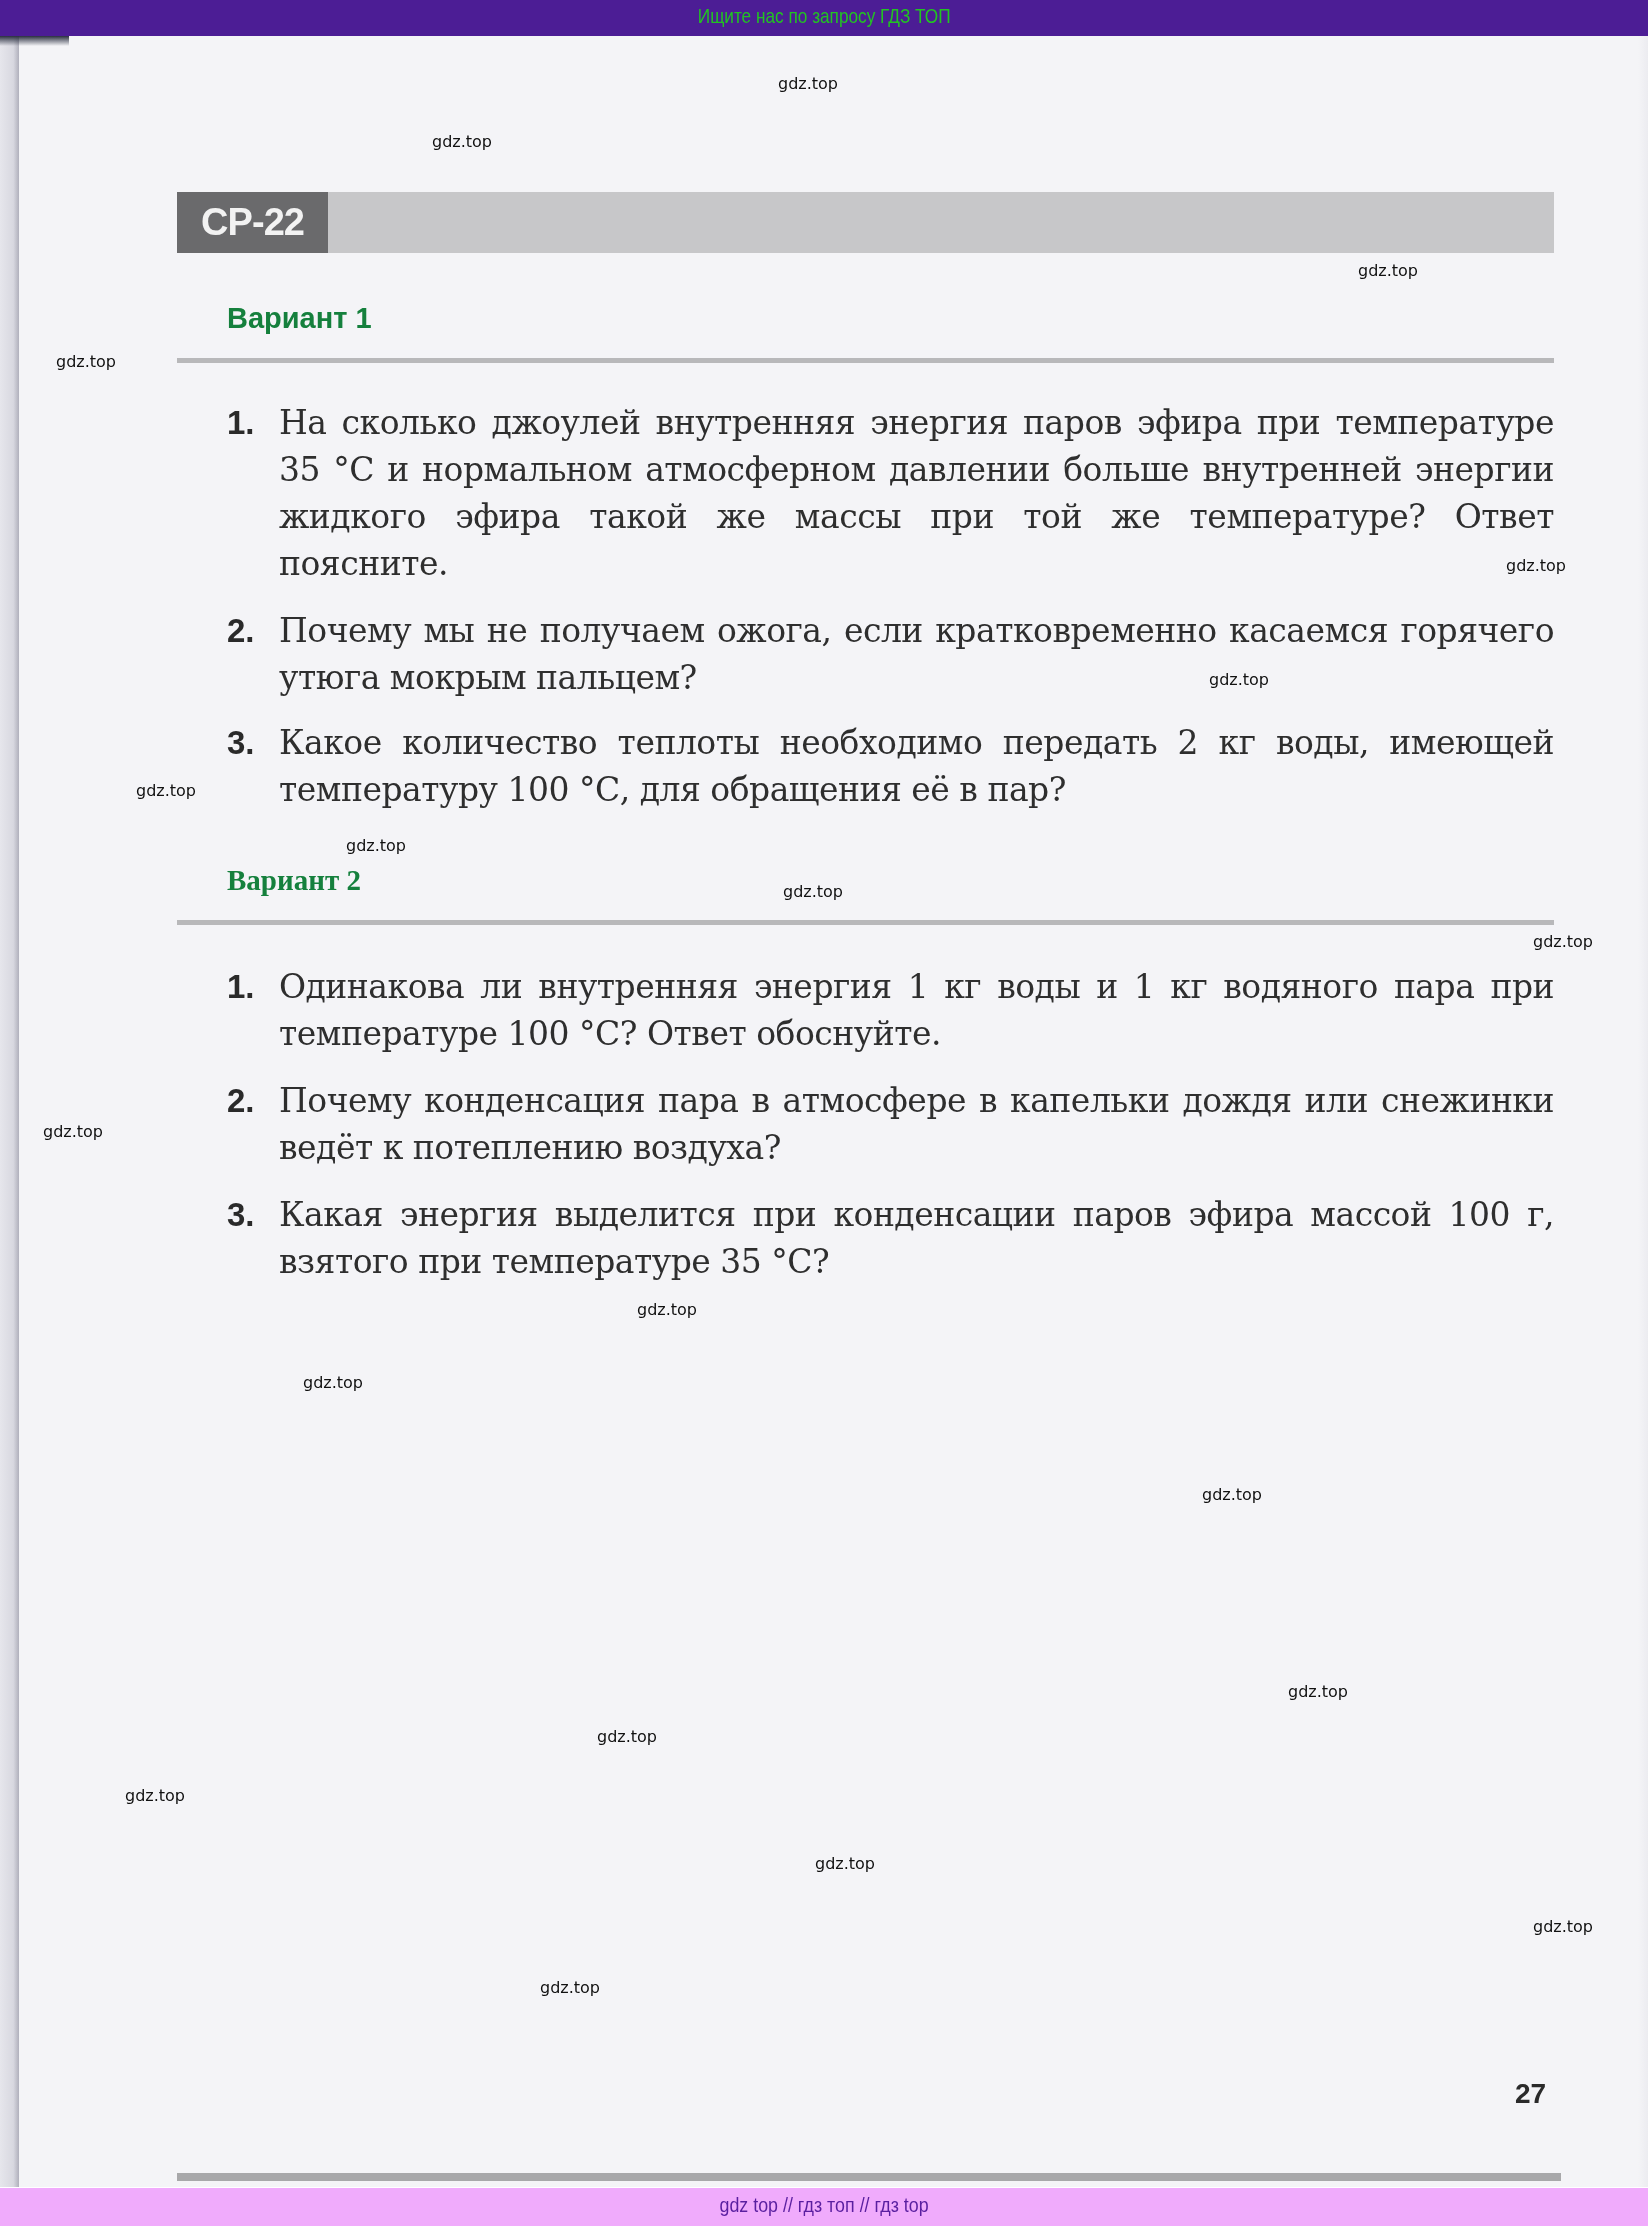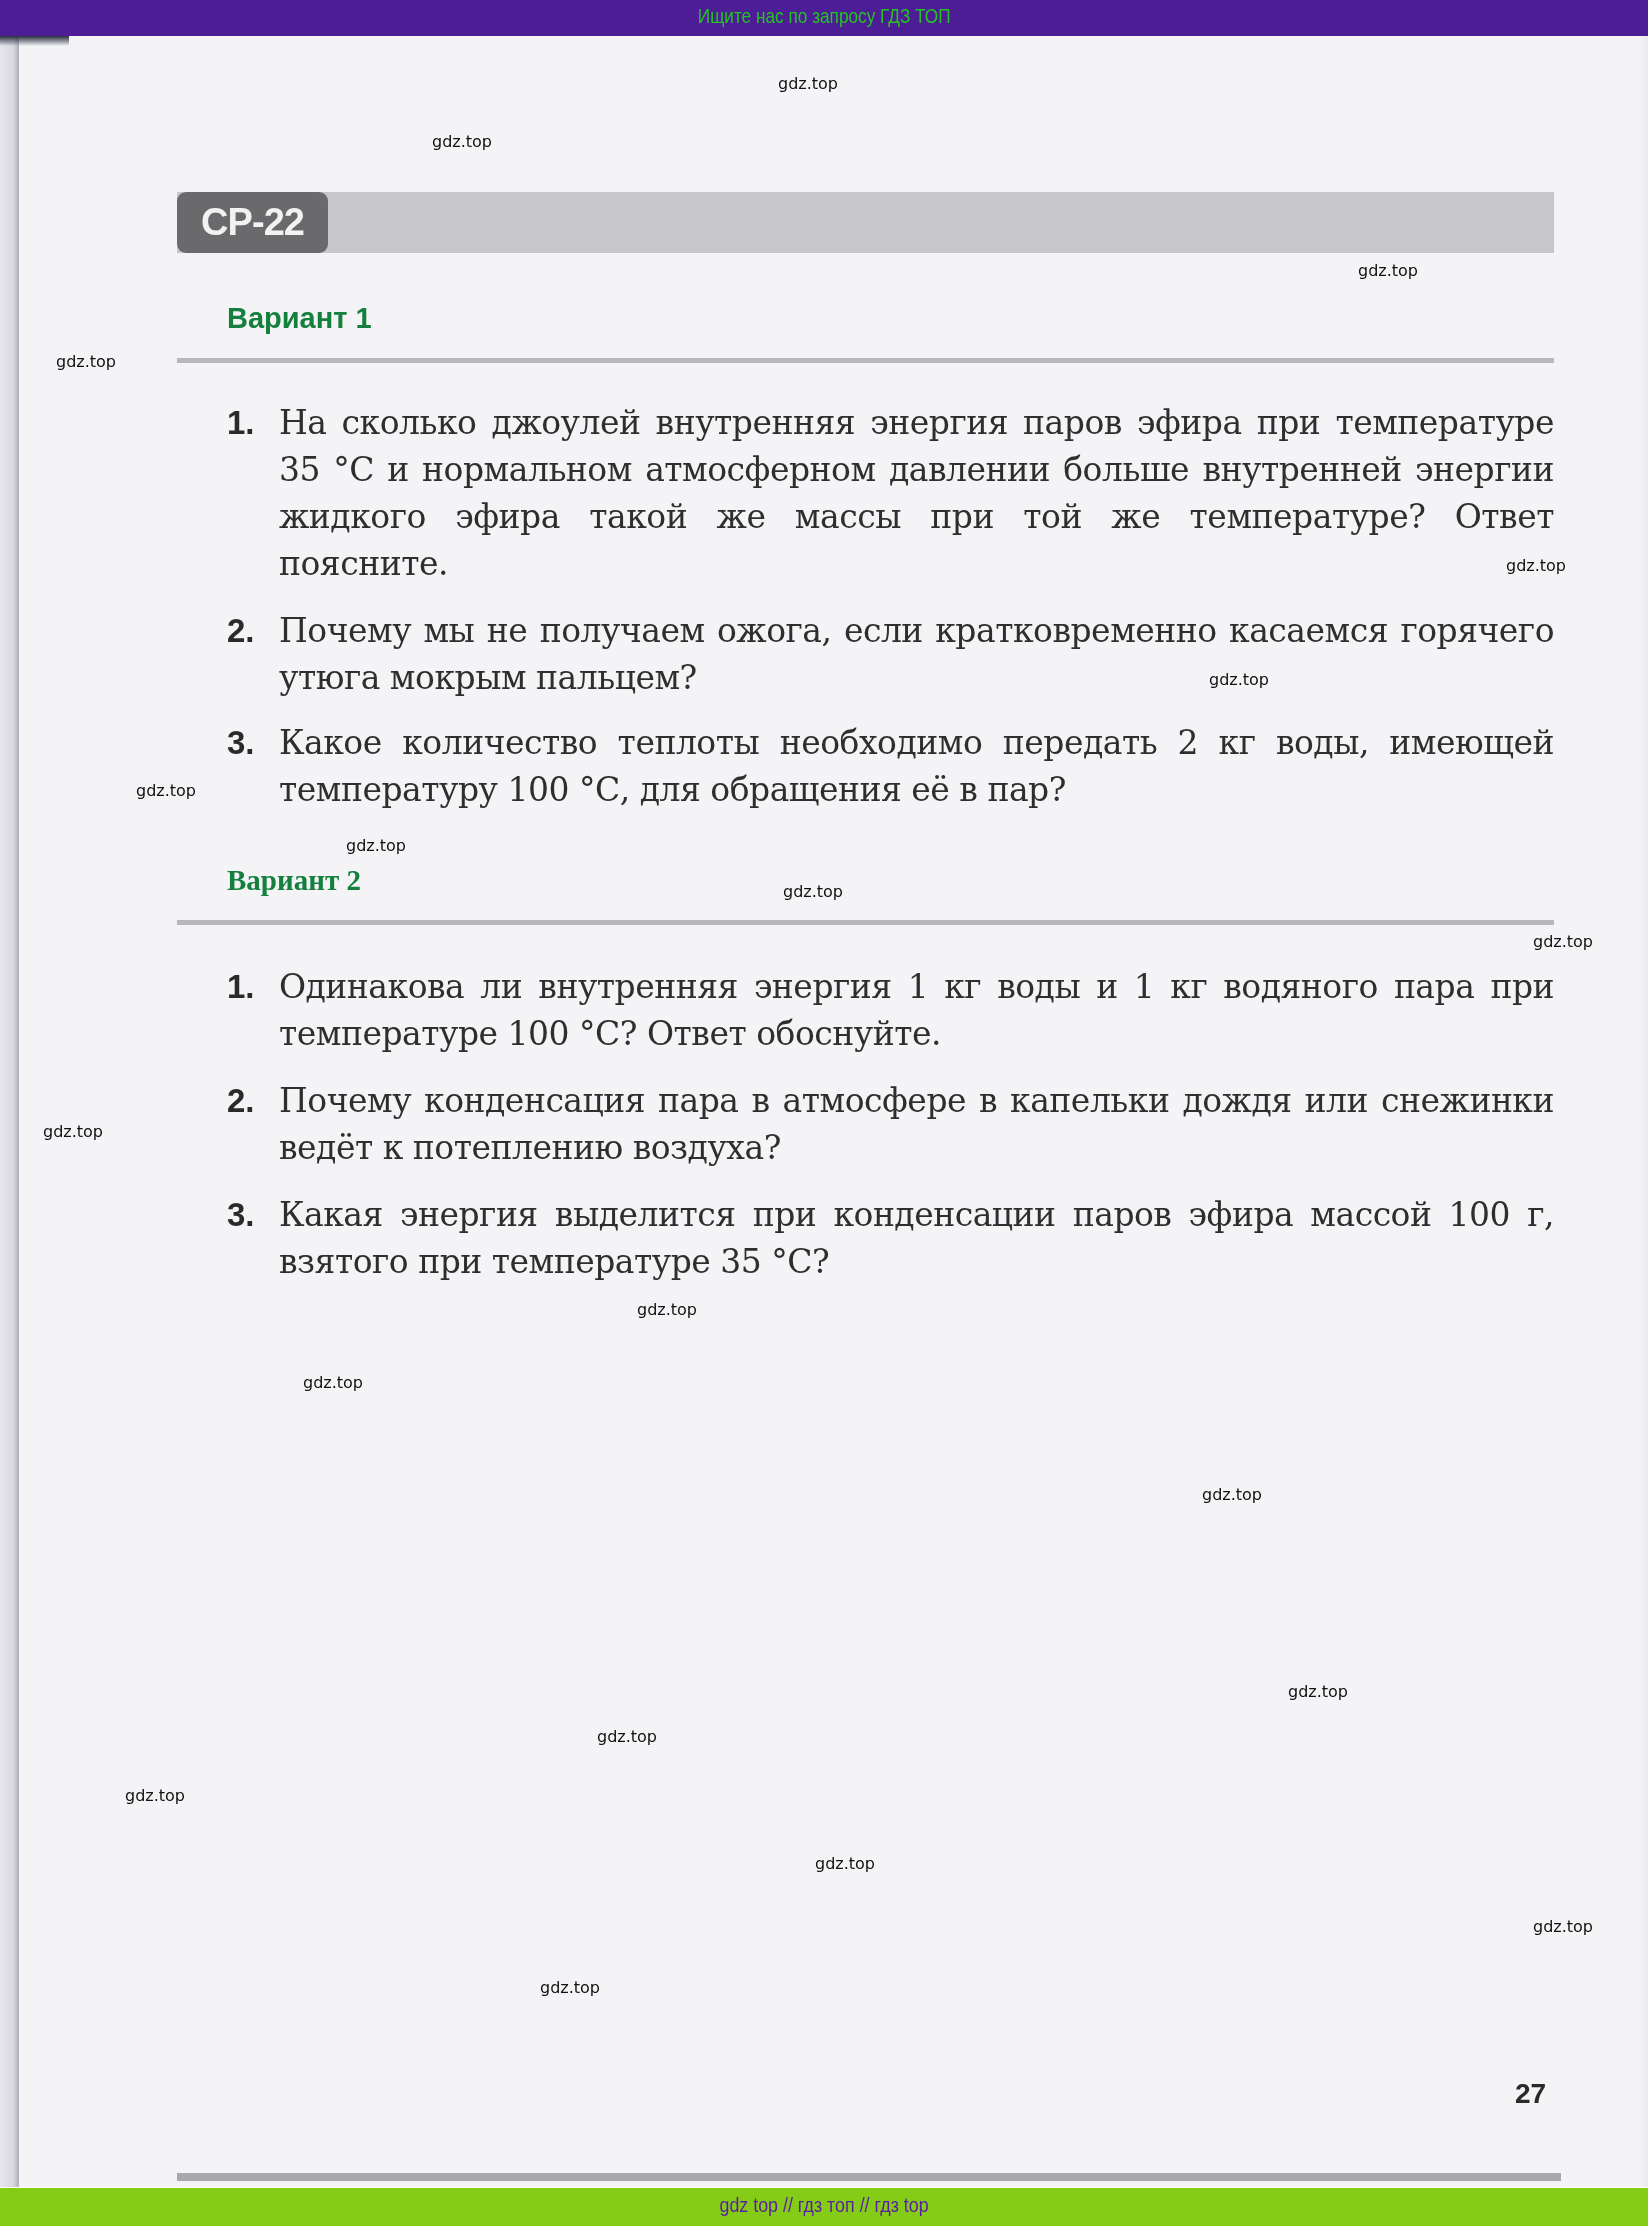--- a/index.html
+++ b/index.html
@@ -34,21 +34,20 @@
     background: linear-gradient(to right, #f4f4f7, #ececf0);
   }
   .header-band {
     position: absolute; left: 177px; top: 156px; width: 1377px; height: 61px;
     background: #c7c7c9; display: flex; align-items: center;
   }
   .header-code {
     width: 151px; height: 61px; background: #6a6a6c; color: #f2f2f2;
     font-weight: bold; font-size: 38px; display: flex; align-items: center; justify-content: center;
     letter-spacing: -0.9px;
-    border-radius: 9px;
   }
   .header-title {
     margin-left: 19px; font-weight: bold; font-size: 40px; color: #2a2a2a; letter-spacing: -0.4px;
   }
   .variant-title {
     position: absolute; left: 227px; font-weight: bold; font-size: 29px; color: #15803d;
   }
   .rule {
     position: absolute; left: 177px; width: 1377px; height: 5.2px; background: #b8b8ba;
   }
@@ -64,21 +63,21 @@
   .wm {
     position: absolute; font-family: "DejaVu Sans", sans-serif; font-size: 16px; color: #111;
   }
   .page-num {
     position: absolute; left: 1515px; top: 2042px; font-weight: bold; font-size: 28px; color: #2a2a2a;
   }
   .bottom-rule {
     position: absolute; left: 177px; top: 2137px; width: 1384px; height: 7.8px; background: #a8a8aa;
   }
   .footer {
-    position: absolute; left: 0; top: 2188px; width: 1648px; height: 39px; background: #84cc16; text-align: center;
+    position: absolute; left: 0; top: 2188px; width: 1648px; height: 39px; background: #f0abfc; text-align: center;
   }
   .footer span {
     display: inline-block; margin-top: 5.2px; font-size: 21px; color: #5a1fa0; transform: scaleX(0.85);
   }
 </style>
 </head>
 <body>
 
 <div class="top-banner">
   <span>Ищите нас по запросу ГДЗ ТОП</span>

